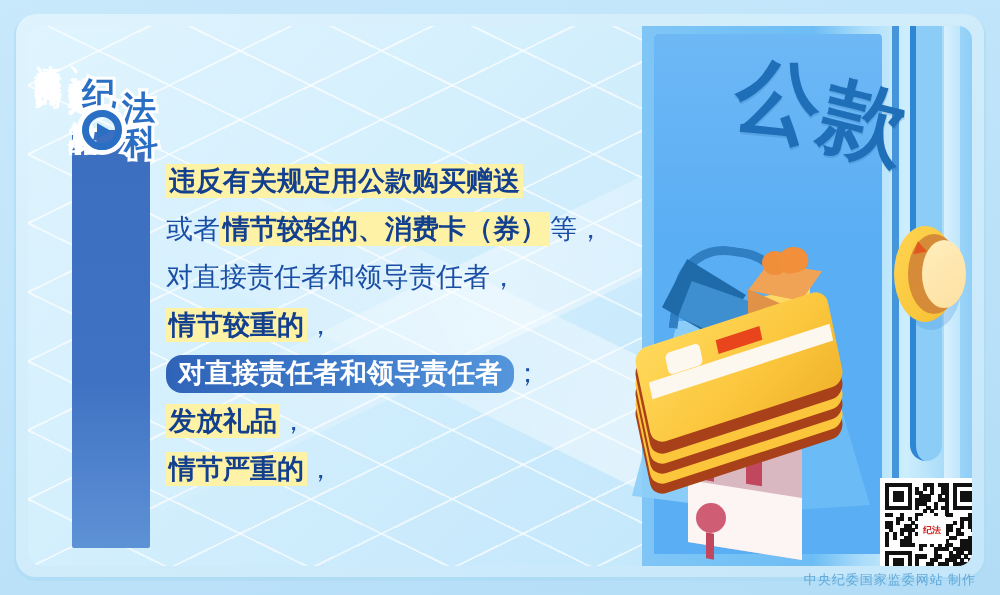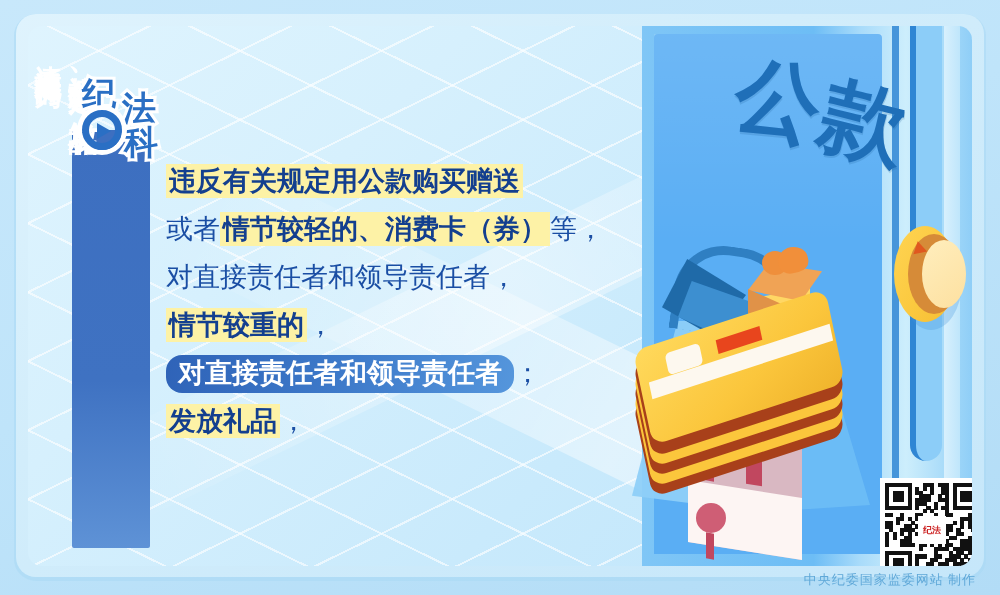--- a/index.html
+++ b/index.html
@@ -571,20 +571,21 @@
       <div class="logo-play"></div>
     </div>
 
     <div class="body-text">
         <div class="line"><span class="hl-yellow">违反有关规定用公款购买赠送</span></div>
         <div class="line"><span class="plain">或者</span><span class="hl-yellow">情节较轻的、消费卡（券）</span><span class="plain">等，</span></div>
         <div class="line"><span class="plain">对直接责任者和领导责任者，</span></div>
         <div class="line"><span class="hl-yellow">情节较重的</span><span class="plain">，</span></div>
         <div class="line"><span class="hl-pill">对直接责任者和领导责任者</span><span class="plain">；</span></div>
         <div class="line"><span class="hl-yellow">发放礼品</span><span class="plain">，</span></div>
+        <div class="line"><span class="hl-yellow">情节严重的</span><span class="plain">，</span></div>
       </div>
 
     <div class="qr-wrap">
       <div class="qr-canvas" id="qr-canvas">
           <div style="position: absolute; background: rgb(17, 17, 17); left: 0px; top: 0px; width: 4.16px; height: 4.16px;"></div>
           <div style="position: absolute; background: rgb(17, 17, 17); left: 3.76px; top: 0px; width: 4.16px; height: 4.16px;"></div>
           <div style="position: absolute; background: rgb(17, 17, 17); left: 7.52px; top: 0px; width: 4.16px; height: 4.16px;"></div>
           <div style="position: absolute; background: rgb(17, 17, 17); left: 11.28px; top: 0px; width: 4.16px; height: 4.16px;"></div>
           <div style="position: absolute; background: rgb(17, 17, 17); left: 15.04px; top: 0px; width: 4.16px; height: 4.16px;"></div>
           <div style="position: absolute; background: rgb(17, 17, 17); left: 18.8px; top: 0px; width: 4.16px; height: 4.16px;"></div>

